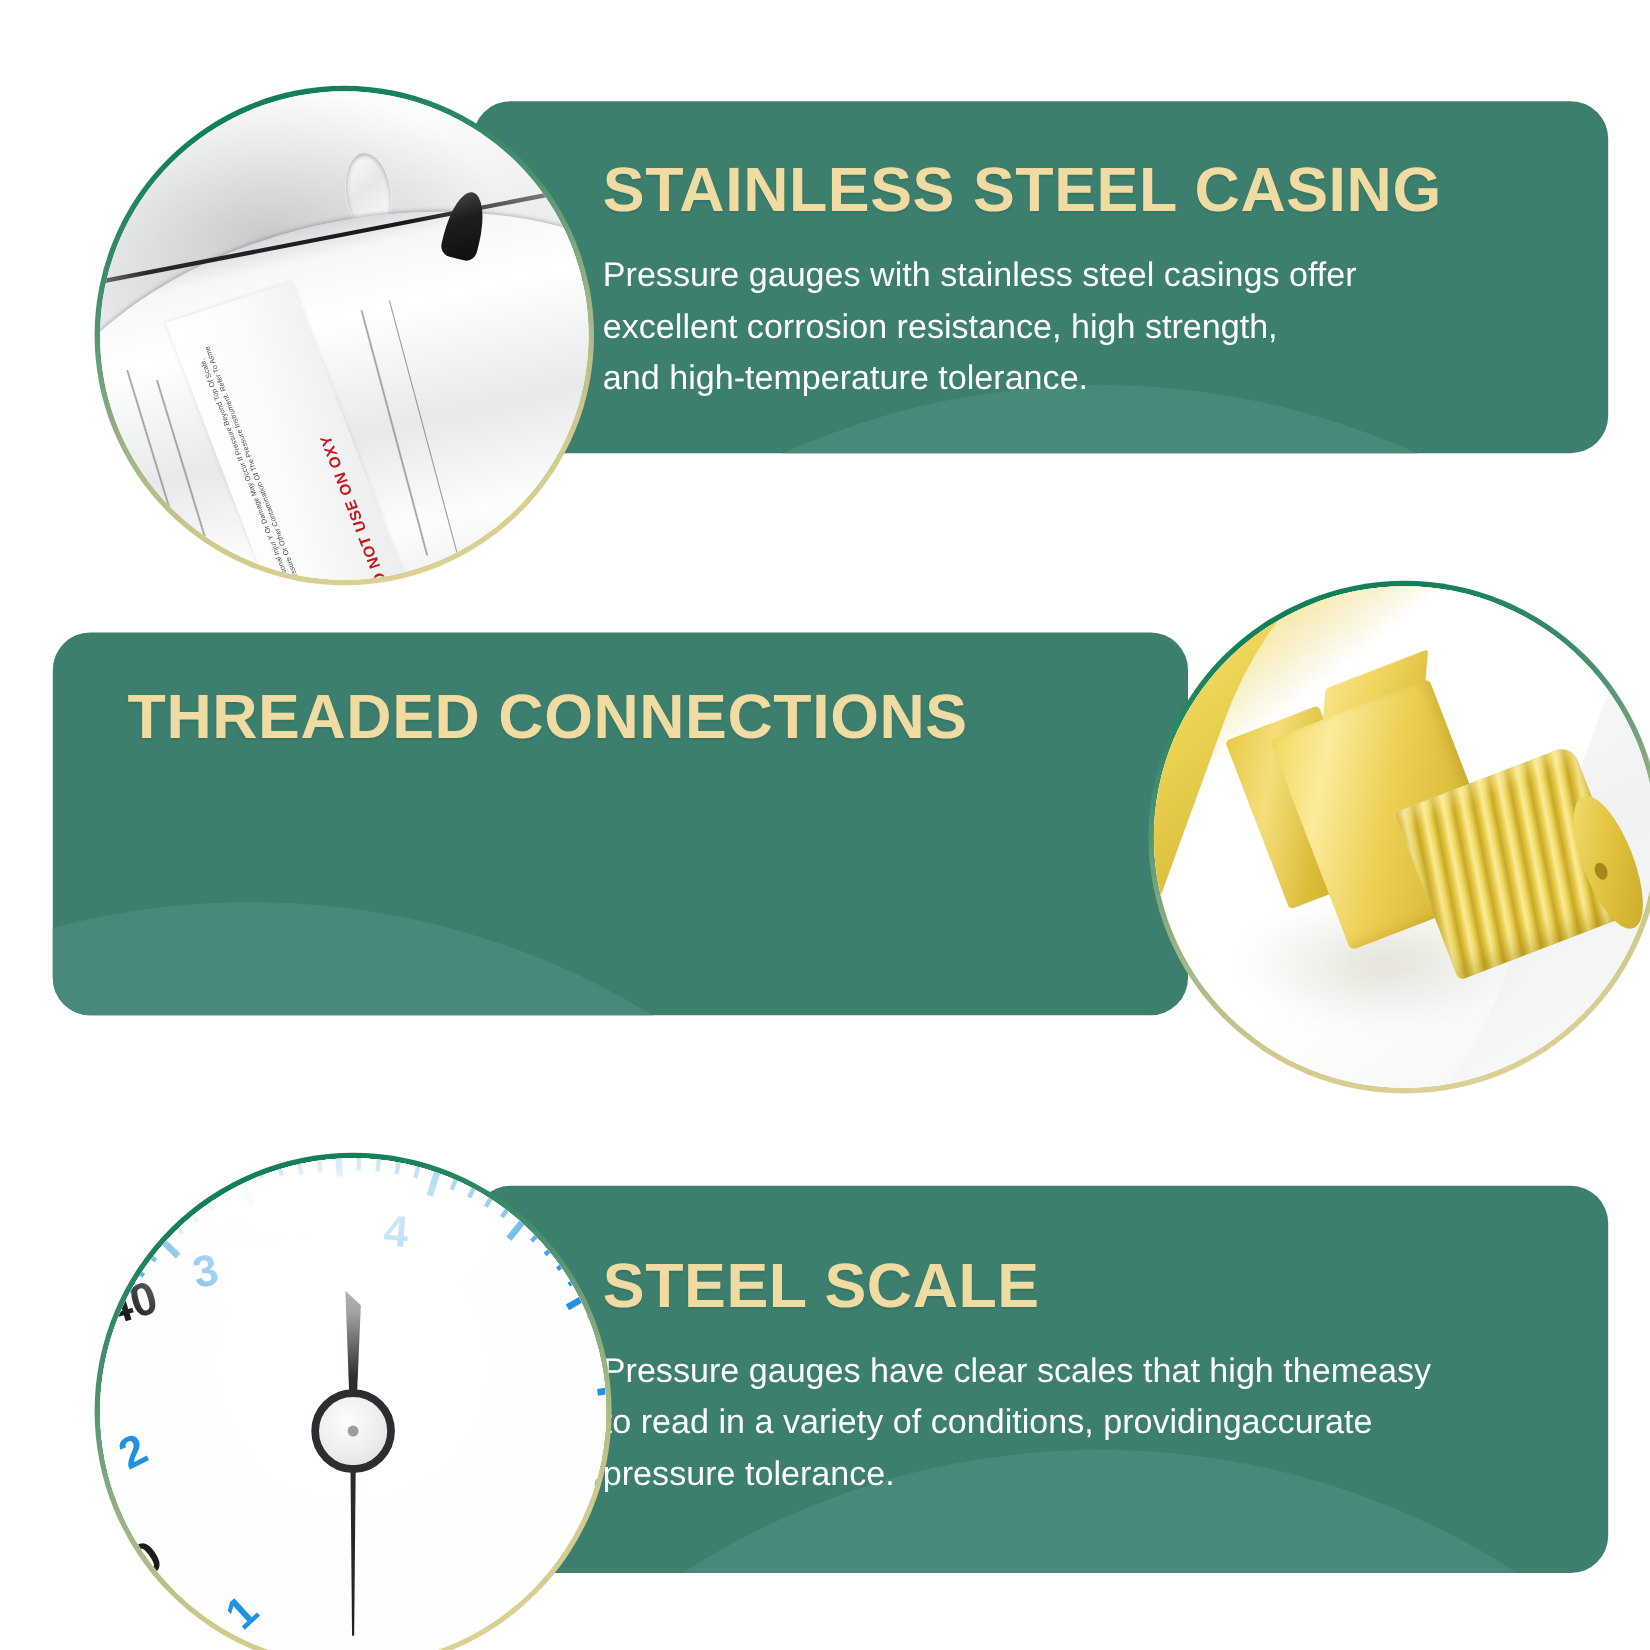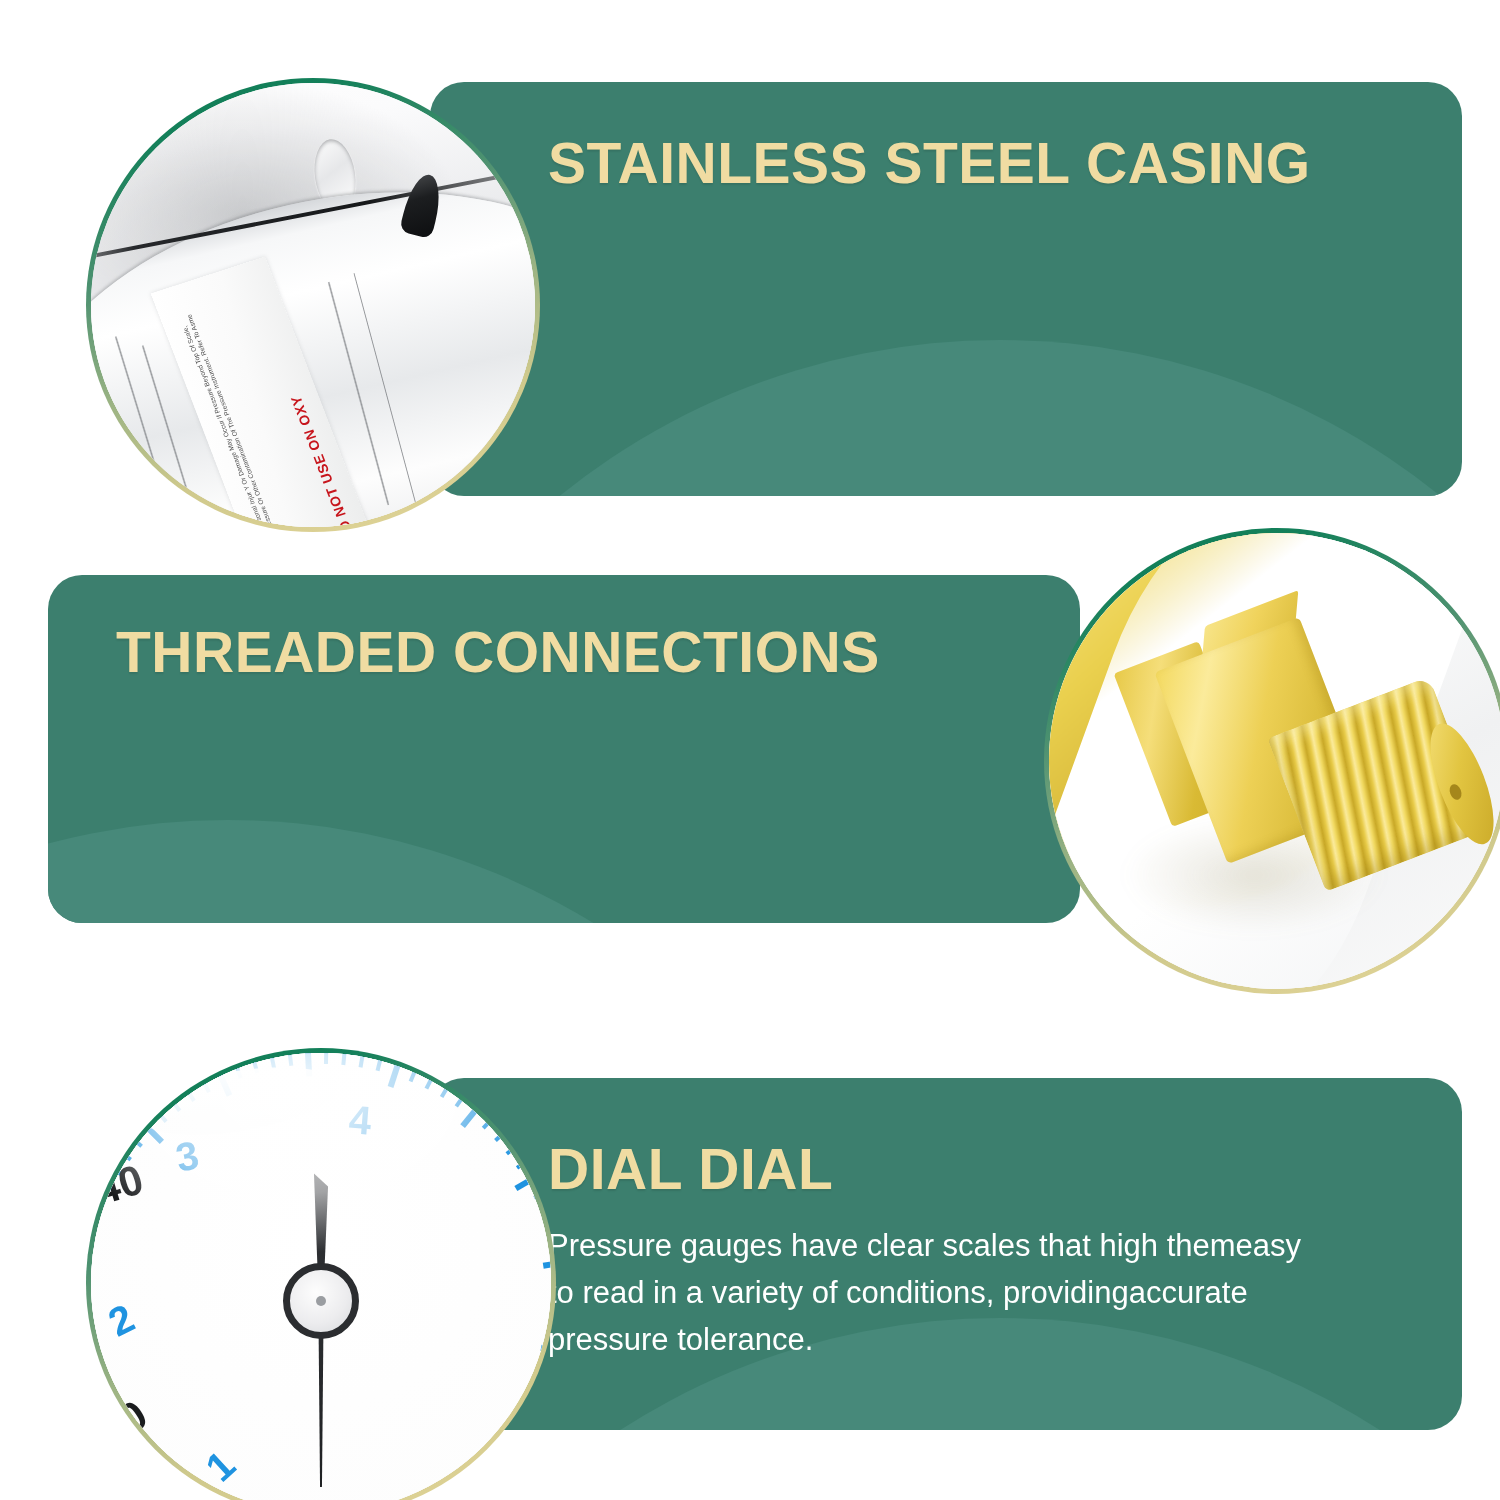--- a/index.html
+++ b/index.html
@@ -33,21 +33,21 @@
   }
   .panel .sheen {
     position: absolute;
     width: 1400px;
     height: 1400px;
     border-radius: 50%;
     background: #47897a;
     pointer-events: none;
   }
 
-  #panel-1 { left: 430px;  top: 82px;   width: 1032px; height: 414px; }
+  #panel-1 { left: 430px;  top: 92px;   width: 1032px; height: 320px; }
   #panel-1 .sheen { left: -130px; top: 258px; }
 
   #panel-2 { left: 48px;   top: 575px;  width: 1032px; height: 348px; }
   #panel-2 .sheen { left: -520px; top: 245px; }
 
   #panel-3 { left: 430px;  top: 1078px; width: 1032px; height: 352px; }
   #panel-3 .sheen { left: -130px; top: 240px; }
 
   .panel-body {
     position: absolute;
@@ -453,20 +453,25 @@
 </style>
 </head>
 <body>
 
 <div class="stage">
 
   <section class="panel" id="panel-1">
     <span class="sheen"></span>
     <div class="panel-body">
       <h2 class="feature-title">STAINLESS STEEL CASING</h2>
+      <p class="feature-desc">
+        <span>Pressure gauges with stainless steel casings offer</span>
+        <span>excellent corrosion resistance, high strength,</span>
+        <span>and high-temperature tolerance.</span>
+      </p>
     </div>
   </section>
 
   <figure class="medallion ring-gradient" id="medallion-1">
     <div class="photo">
       <div class="steel-body"></div>
       <div class="steel-blur-a"></div>
       <div class="steel-blur-b"></div>
       <div class="steel-slot"></div>
       <div class="steel-rim"></div>
@@ -506,21 +511,21 @@
       <div class="brass-hex"></div>
       <div class="brass-thread"></div>
       <div class="brass-cap"></div>
       <div class="brass-hole"></div>
     </div>
   </figure>
 
   <section class="panel" id="panel-3">
     <span class="sheen"></span>
     <div class="panel-body">
-      <h2 class="feature-title">DIAL DIAL</h2>
+      <h2 class="feature-title">STEEL SCALE</h2>
       <p class="feature-desc">
         <span>Pressure gauges have clear scales that high themeasy</span>
         <span>to read in a variety of conditions, providingaccurate</span>
         <span>pressure tolerance.</span>
       </p>
     </div>
   </section>
 
   <figure class="medallion ring-gradient" id="medallion-3">
     <div class="photo">

